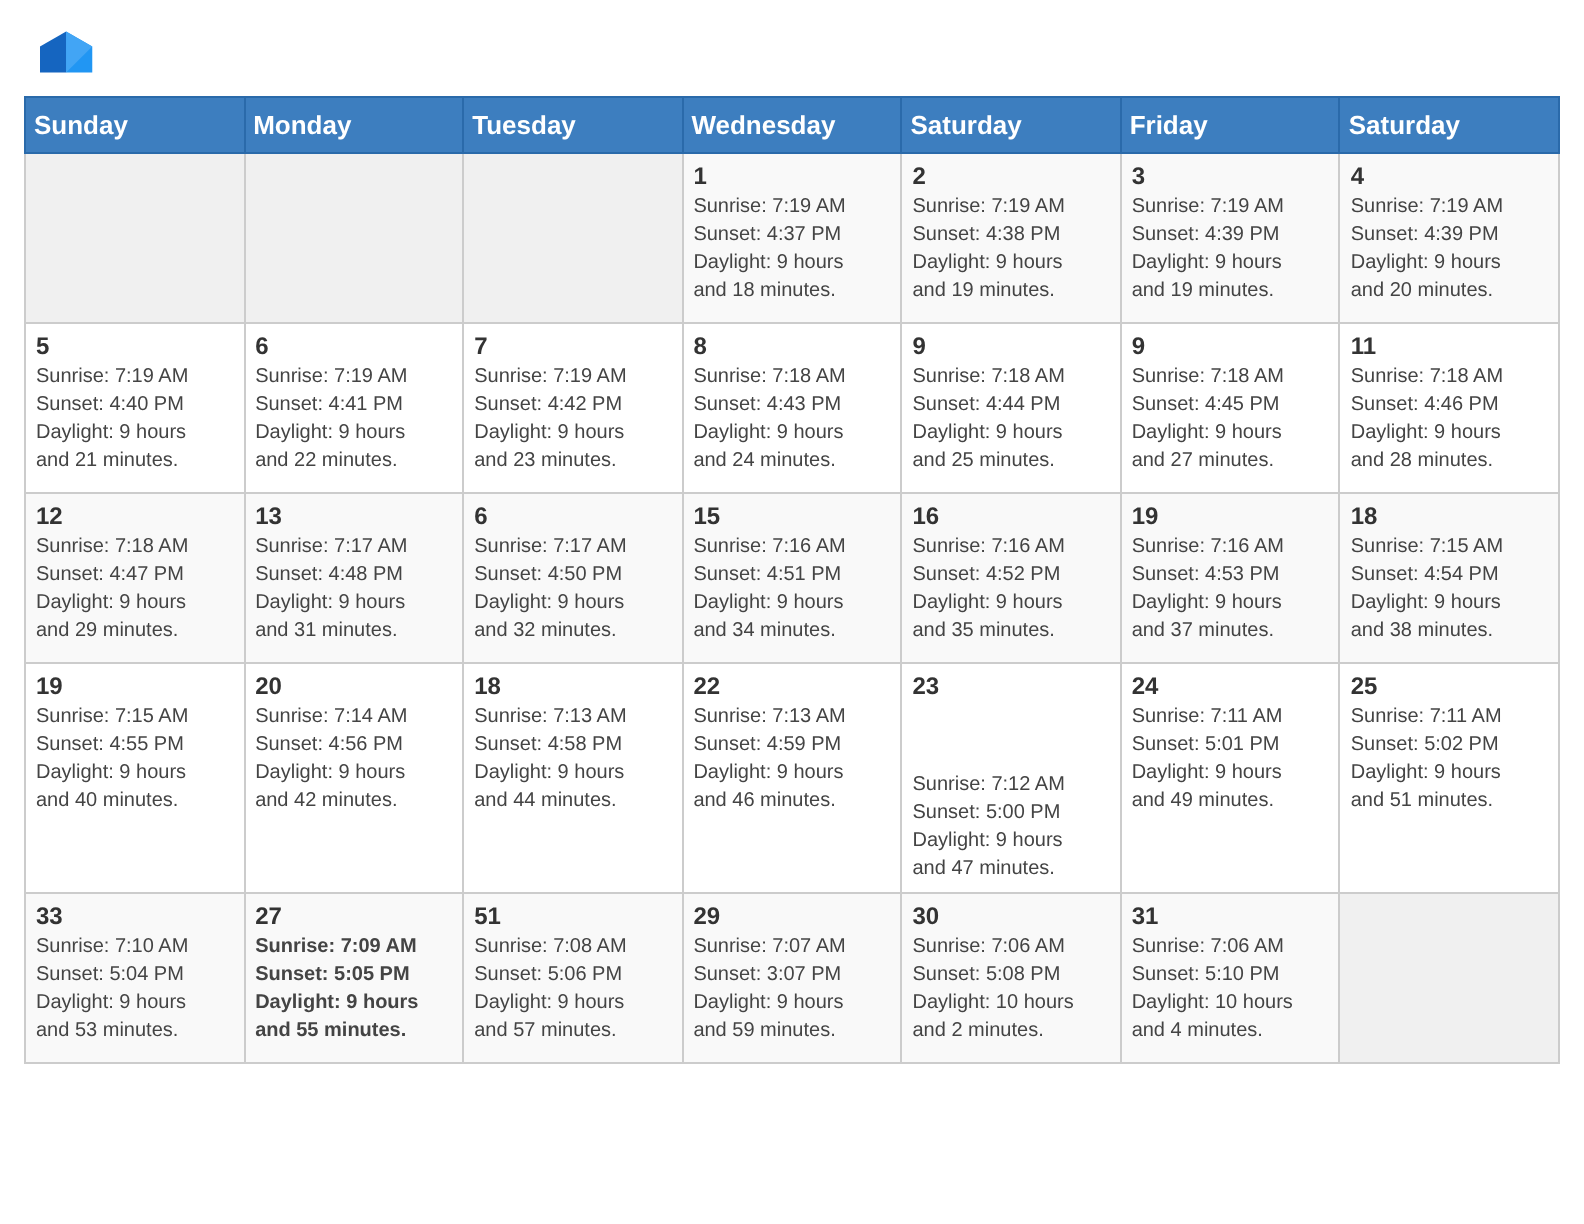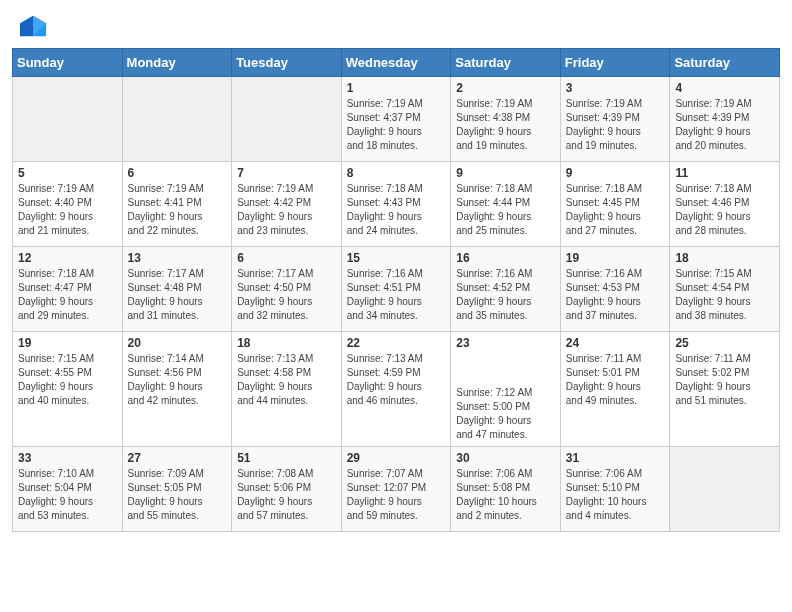--- a/index.html
+++ b/index.html
@@ -327,36 +327,36 @@
         <tr>
           <td>
             <span class="day-number">33</span>
             <div class="day-info" style="white-space: pre-line;">Sunrise: 7:10 AM
 Sunset: 5:04 PM
 Daylight: 9 hours
 and 53 minutes.</div>
           </td>
           <td>
             <span class="day-number">27</span>
-            <div class="day-info" style="white-space: pre-line;">Sunrise: 7:09 AM
+            <div class="day-info" style="white-space: pre-line; font-weight: bold;">Sunrise: 7:09 AM
 Sunset: 5:05 PM
 Daylight: 9 hours
 and 55 minutes.</div>
           </td>
           <td>
             <span class="day-number">51</span>
             <div class="day-info" style="white-space: pre-line;">Sunrise: 7:08 AM
 Sunset: 5:06 PM
 Daylight: 9 hours
 and 57 minutes.</div>
           </td>
           <td>
             <span class="day-number">29</span>
             <div class="day-info" style="white-space: pre-line;">Sunrise: 7:07 AM
-Sunset: 12:07 PM
+Sunset: 3:07 PM
 Daylight: 9 hours
 and 59 minutes.</div>
           </td>
           <td>
             <span class="day-number">30</span>
             <div class="day-info" style="white-space: pre-line;">Sunrise: 7:06 AM
 Sunset: 5:08 PM
 Daylight: 10 hours
 and 2 minutes.</div>
           </td>

